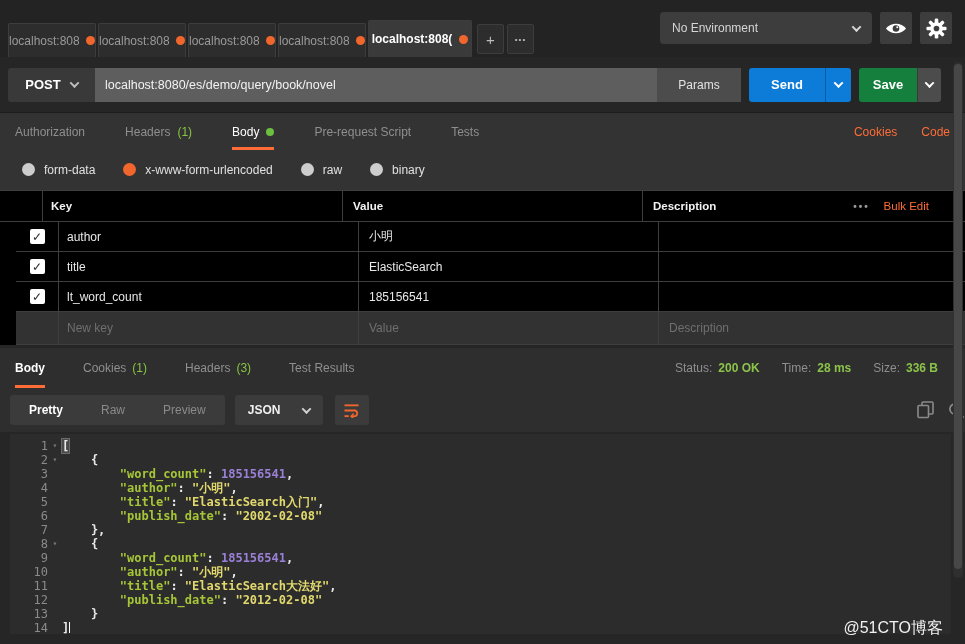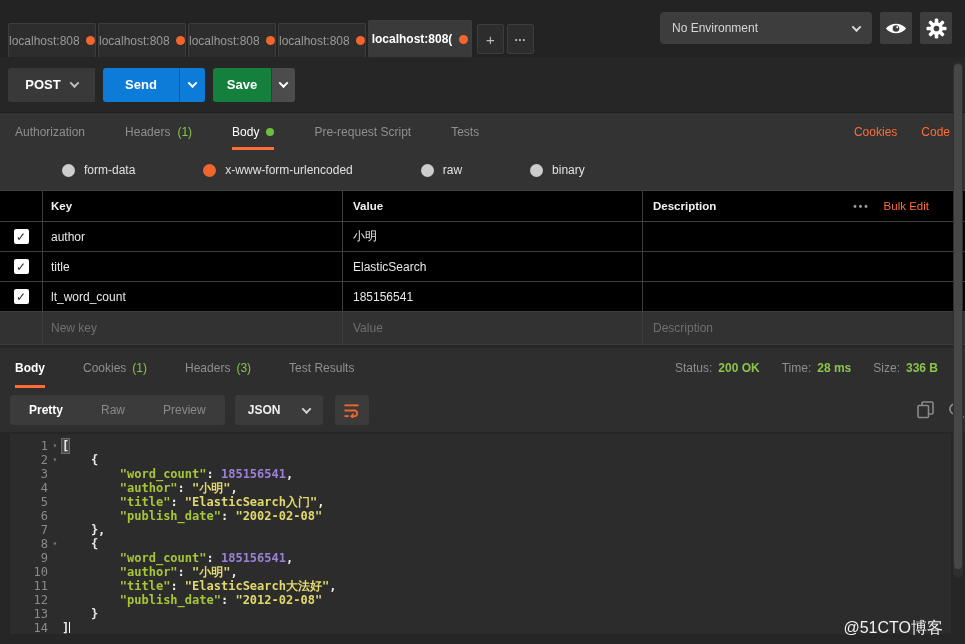--- a/index.html
+++ b/index.html
@@ -60,29 +60,29 @@
     padding:0 15px; border-top:1px solid #1d1d1d; }
   .rq-tab { height:100%; display:flex; align-items:center; gap:7px; margin-right:40px;
     color:#8f8f8f; border-bottom:3px solid transparent; padding-top:3px; }
   .rq-tab.active { color:#ffffff; border-bottom-color:#ff6c37; }
   .count-green { color:#86c343; }
   .green-dot { width:8px; height:8px; border-radius:50%; background:#6cbf3f; }
   .right-links { margin-left:auto; display:flex; gap:24px; color:#ff6c37; }
   
   .radio-row { height:40px; background:#333333; display:flex; align-items:center;
     padding-left:22px; gap:28px; color:#e0e0e0; }
-  .radio-item { display:flex; align-items:center; gap:9px;margin-left:40px; }
+  .radio-item { display:flex; gap:9px; }
   .radio-dot { width:13px; height:13px; border-radius:50%; background:#cdcdcd; }
   .radio-item.selected .radio-dot { background:#f0662c; }
   
   .kv-table { background:#000000; }
   .kv-header { height:32px; display:flex; align-items:center; border-top:1px solid #3e3e3e;
     border-bottom:1px solid #3e3e3e; color:#f2f2f2; font-weight:bold; font-size:11.5px; }
   .kv-row { height:30px; display:flex; align-items:center; border-bottom:1px solid #3e3e3e;
-    color:#e8e8e8; }
+    color:#e8e8e8;margin-left:16px; }
   .kv-row.placeholder { height:33px; color:#6f6f6f; background:#323232; }
   .col-check { width:42px; display:flex; align-items:center; justify-content:center; align-self:stretch; }
   .col-key { width:300px; padding-left:8px; align-self:stretch; display:flex; align-items:center;
     border-left:1px solid #3e3e3e; }
   .col-value { width:300px; padding-left:10px; align-self:stretch; display:flex; align-items:center;
     border-left:1px solid #3e3e3e; }
   .col-desc { flex:1; padding-left:10px; align-self:stretch; display:flex; align-items:center;
     border-left:1px solid #3e3e3e; }
   .hdr-more { width:44px; color:#9a9a9a; letter-spacing:2px; text-align:center; font-size:10px; }
   .bulk-edit { color:#ff6c37; padding-right:36px; font-weight:normal;text-align:right; }
@@ -187,20 +187,28 @@
       </svg>
     </div>
   </div>
 </div>
 
 <div class="request-bar">
   <div class="method-select">
     <span>POST</span>
     <span class="chev"></span>
   </div>
+  <div class="url-group">
+    <div class="url-field">
+      <span>localhost:8080/es/demo/query/book/novel</span>
+    </div>
+    <div class="params-btn">
+      <span>Params</span>
+    </div>
+  </div>
   <div class="split-btn send">
     <div class="split-main">
       <span>Send</span>
     </div>
     <div class="split-arrow">
       <span class="chev"></span>
     </div>
   </div>
   <div class="split-btn save">
     <div class="split-main">

